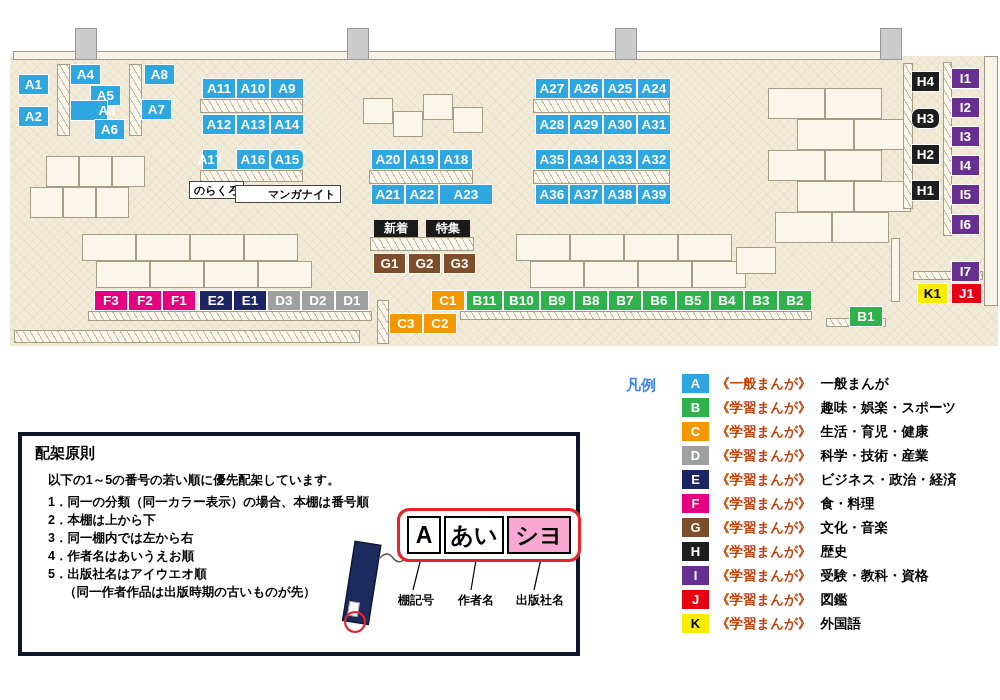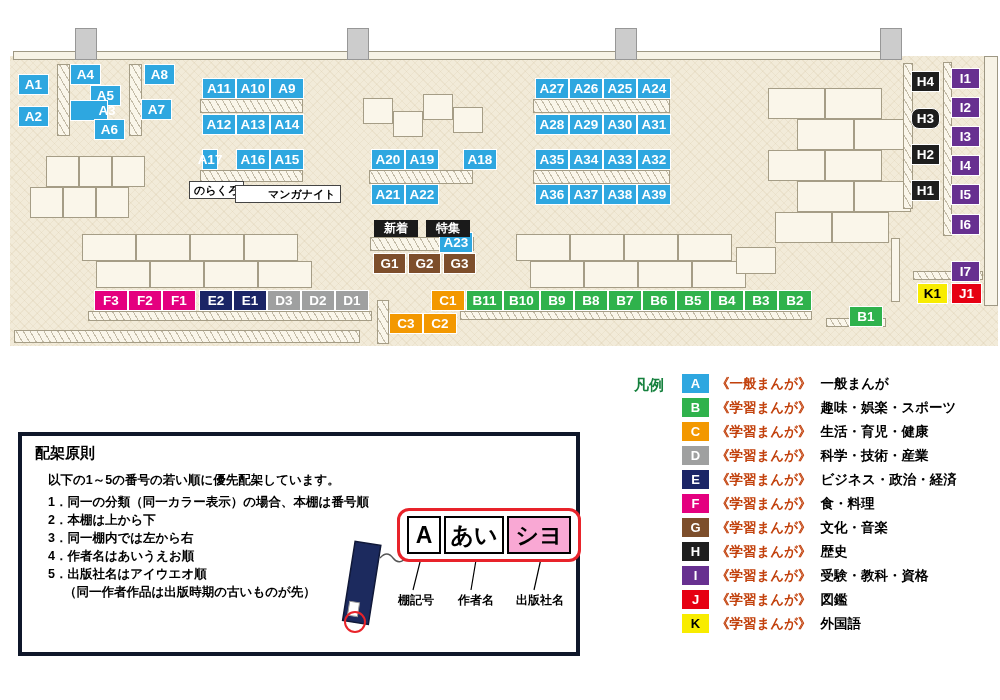--- a/index.html
+++ b/index.html
@@ -19,21 +19,21 @@
   .pillar{position:absolute;background:#cccccc;border:1px solid #979797;box-sizing:border-box;}
   .chip{position:absolute;height:21px;display:flex;align-items:center;justify-content:center;
     color:#fff;font-weight:bold;font-size:13.5px;border:1px solid #ffffff;box-sizing:border-box;}
   .map-text{position:absolute;background:#fff;border:1px solid #444;color:#000;font-size:11px;
     font-weight:bold;height:18px;display:flex;align-items:center;justify-content:center;
     padding:0 4px;box-sizing:border-box;white-space:nowrap;}
   .map-text.dark{background:#1a1a1a;color:#fff;border-color:#1a1a1a;font-size:12px;height:17px;padding:0 9px;}
 
   
   #legend{position:absolute;left:622px;top:370px;width:374px;height:276px;}
-  .legend-title{position:absolute;left:12px;top:6px;font-size:15px;font-weight:bold;color:#15803d;}
+  .legend-title{position:absolute;left:4px;top:6px;font-size:15px;font-weight:bold;color:#3b82f6;}
   .legend-rows{position:absolute;left:60px;top:4px;display:flex;flex-direction:column;gap:5px;}
   .legend-row{display:flex;align-items:center;gap:7px;height:19px;}
   .legend-chip{width:27px;height:19px;display:flex;align-items:center;justify-content:center;
     color:#fff;font-weight:bold;font-size:13px;flex:0 0 auto;}
   .legend-series{font-size:13.5px;font-weight:bold;color:#c2410c;white-space:nowrap;}
   .legend-cat{font-size:13.5px;font-weight:bold;color:#000;margin-left:2px;white-space:nowrap;}
 
   
   #principles{position:absolute;left:18px;top:432px;width:562px;height:224px;border:4px solid #0f172a;
     background:#fff;box-sizing:border-box;}
@@ -134,27 +134,27 @@
       <div class="chip" style="left: 141px; top: 99px; width: 31px; background: rgb(46, 167, 224);">A7</div>
       <div class="chip" style="left: 94px; top: 119px; width: 31px; background: rgb(46, 167, 224);">A6</div>
       <div class="chip" style="left: 202px; top: 78px; width: 34px; background: rgb(46, 167, 224);">A11</div>
       <div class="chip" style="left: 236px; top: 78px; width: 34px; background: rgb(46, 167, 224);">A10</div>
       <div class="chip" style="left: 270px; top: 78px; width: 34px; background: rgb(46, 167, 224);">A9</div>
       <div class="chip" style="left: 202px; top: 114px; width: 34px; background: rgb(46, 167, 224);">A12</div>
       <div class="chip" style="left: 236px; top: 114px; width: 34px; background: rgb(46, 167, 224);">A13</div>
       <div class="chip" style="left: 270px; top: 114px; width: 34px; background: rgb(46, 167, 224);">A14</div>
       <div class="chip" style="left: 202px; top: 149px; width: 16px; background: rgb(46, 167, 224);">A17</div>
       <div class="chip" style="left: 236px; top: 149px; width: 34px; background: rgb(46, 167, 224);">A16</div>
-      <div class="chip" style="left: 270px; top: 149px; width: 34px; background: rgb(46, 167, 224);">A15</div>
+      <div class="chip" style="left: 270px; top: 149px; width: 34px; background: rgb(46, 167, 224); border-radius: 6px;">A15</div>
       <div class="chip" style="left: 371px; top: 149px; width: 34px; background: rgb(46, 167, 224);">A20</div>
       <div class="chip" style="left: 405px; top: 149px; width: 34px; background: rgb(46, 167, 224);">A19</div>
-      <div class="chip" style="left: 439px; top: 149px; width: 34px; background: rgb(46, 167, 224); margin-left: 24px;">A18</div>
+      <div class="chip" style="left: 439px; top: 149px; width: 34px; background: rgb(46, 167, 224);">A18</div>
       <div class="chip" style="left: 371px; top: 184px; width: 34px; background: rgb(46, 167, 224);">A21</div>
       <div class="chip" style="left: 405px; top: 184px; width: 34px; background: rgb(46, 167, 224);">A22</div>
-      <div class="chip" style="left: 439px; top: 184px; width: 34px; background: rgb(46, 167, 224); margin-top: 48px;">A23</div>
+      <div class="chip" style="left: 439px; top: 184px; width: 54px; background: rgb(46, 167, 224);">A23</div>
       <div class="chip" style="left: 535px; top: 78px; width: 34px; background: rgb(46, 167, 224);">A27</div>
       <div class="chip" style="left: 569px; top: 78px; width: 34px; background: rgb(46, 167, 224);">A26</div>
       <div class="chip" style="left: 603px; top: 78px; width: 34px; background: rgb(46, 167, 224);">A25</div>
       <div class="chip" style="left: 637px; top: 78px; width: 34px; background: rgb(46, 167, 224);">A24</div>
       <div class="chip" style="left: 535px; top: 114px; width: 34px; background: rgb(46, 167, 224);">A28</div>
       <div class="chip" style="left: 569px; top: 114px; width: 34px; background: rgb(46, 167, 224);">A29</div>
       <div class="chip" style="left: 603px; top: 114px; width: 34px; background: rgb(46, 167, 224);">A30</div>
       <div class="chip" style="left: 637px; top: 114px; width: 34px; background: rgb(46, 167, 224);">A31</div>
       <div class="chip" style="left: 535px; top: 149px; width: 34px; background: rgb(46, 167, 224);">A35</div>
       <div class="chip" style="left: 569px; top: 149px; width: 34px; background: rgb(46, 167, 224);">A34</div>

